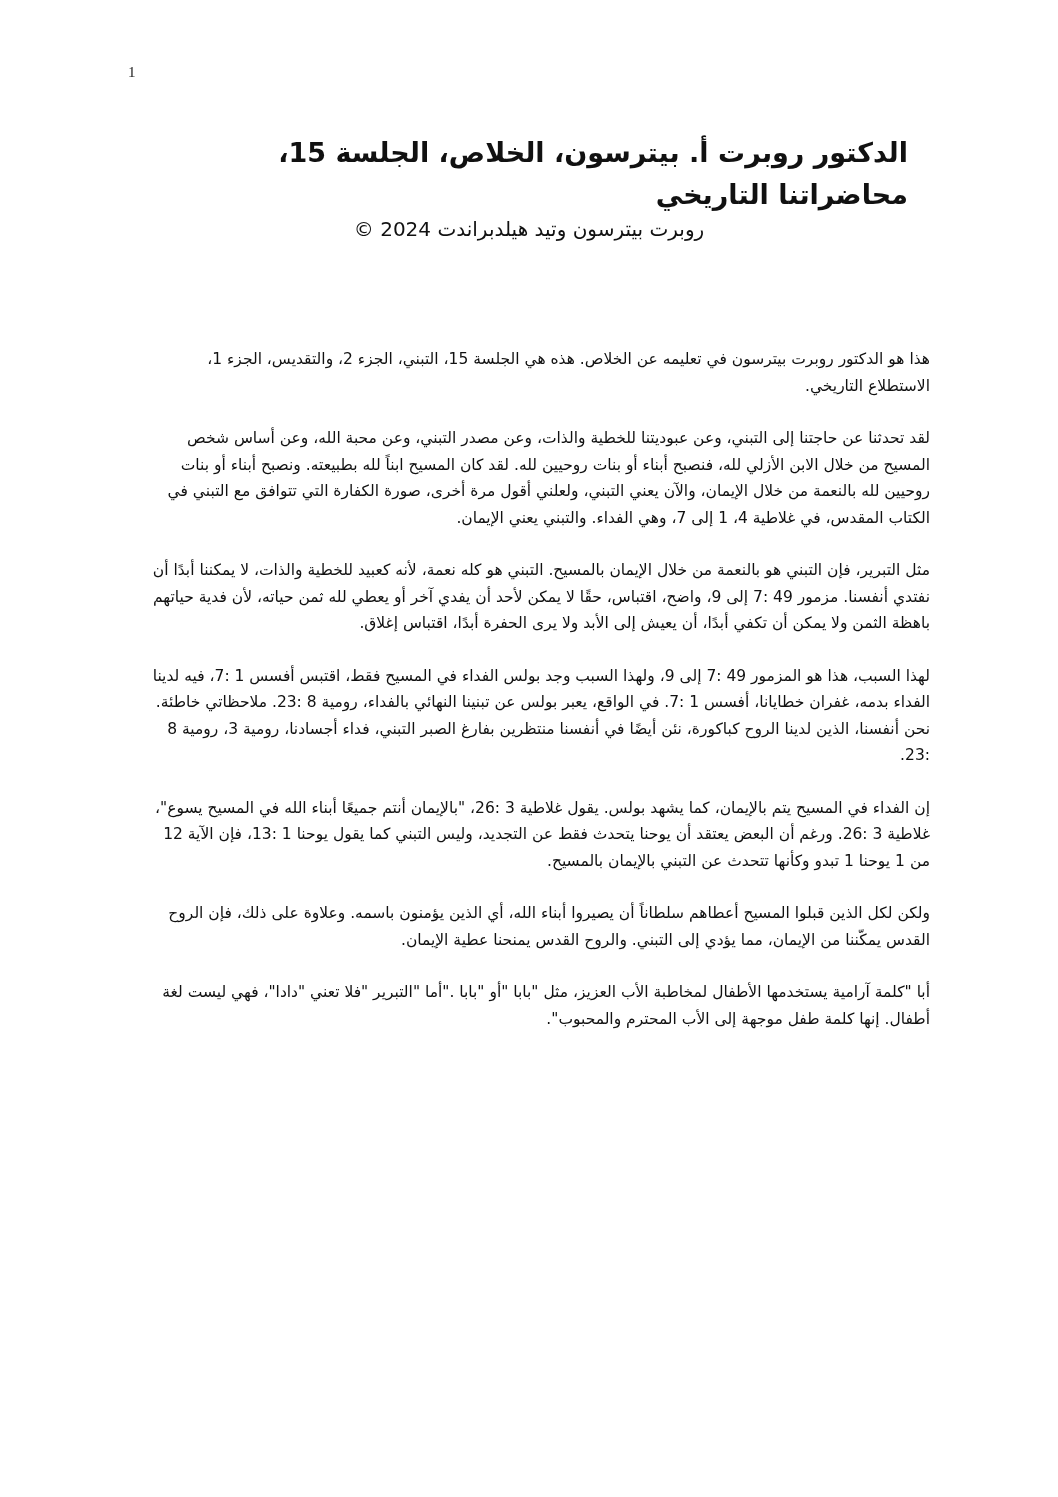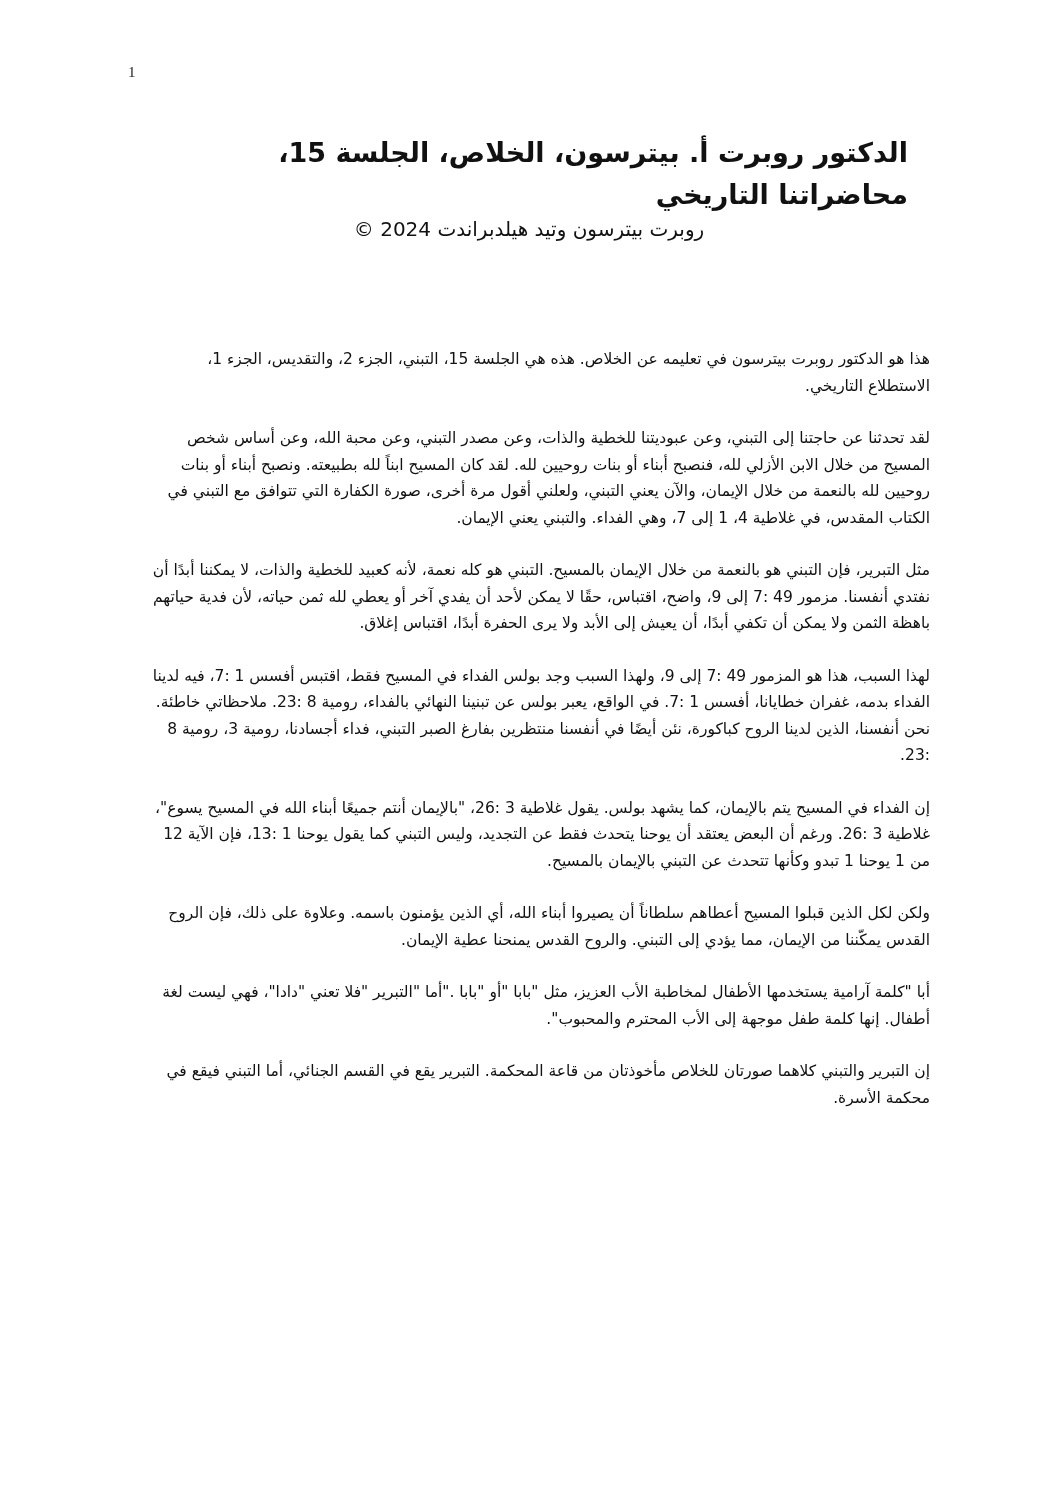--- a/index.html
+++ b/index.html
@@ -23,14 +23,13 @@
 </div>
 
 <div class="body">
   <p class="para">هذا هو الدكتور روبرت بيترسون في تعليمه عن الخلاص. هذه هي الجلسة 15، التبني، الجزء 2، والتقديس، الجزء 1، الاستطلاع التاريخي.</p>
   <p class="para">لقد تحدثنا عن حاجتنا إلى التبني، وعن عبوديتنا للخطية والذات، وعن مصدر التبني، وعن محبة الله، وعن أساس شخص المسيح من خلال الابن الأزلي لله، فنصبح أبناء أو بنات روحيين لله. لقد كان المسيح ابناً لله بطبيعته. ونصبح أبناء أو بنات روحيين لله بالنعمة من خلال الإيمان، والآن يعني التبني، ولعلني أقول مرة أخرى، صورة الكفارة التي تتوافق مع التبني في الكتاب المقدس، في غلاطية 4، 1 إلى 7، وهي الفداء. والتبني يعني الإيمان.</p>
   <p class="para">مثل التبرير، فإن التبني هو بالنعمة من خلال الإيمان بالمسيح. التبني هو كله نعمة، لأنه كعبيد للخطية والذات، لا يمكننا أبدًا أن نفتدي أنفسنا. مزمور 49 :7 إلى 9، واضح، اقتباس، حقًا لا يمكن لأحد أن يفدي آخر أو يعطي لله ثمن حياته، لأن فدية حياتهم باهظة الثمن ولا يمكن أن تكفي أبدًا، أن يعيش إلى الأبد ولا يرى الحفرة أبدًا، اقتباس إغلاق.</p>
   <p class="para">لهذا السبب، هذا هو المزمور 49 :7 إلى 9، ولهذا السبب وجد بولس الفداء في المسيح فقط، اقتبس أفسس 1 :7، فيه لدينا الفداء بدمه، غفران خطايانا، أفسس 1 :7. في الواقع، يعبر بولس عن تبنينا النهائي بالفداء، رومية 8 :23. ملاحظاتي خاطئة. نحن أنفسنا، الذين لدينا الروح كباكورة، نئن أيضًا في أنفسنا منتظرين بفارغ الصبر التبني، فداء أجسادنا، رومية 3، رومية 8 :23.</p>
   <p class="para">إن الفداء في المسيح يتم بالإيمان، كما يشهد بولس. يقول غلاطية 3 :26، "بالإيمان أنتم جميعًا أبناء الله في المسيح يسوع"، غلاطية 3 :26. ورغم أن البعض يعتقد أن يوحنا يتحدث فقط عن التجديد، وليس التبني كما يقول يوحنا 1 :13، فإن الآية 12 من 1 يوحنا 1 تبدو وكأنها تتحدث عن التبني بالإيمان بالمسيح.</p>
   <p class="para">ولكن لكل الذين قبلوا المسيح أعطاهم سلطاناً أن يصيروا أبناء الله، أي الذين يؤمنون باسمه. وعلاوة على ذلك، فإن الروح القدس يمكّننا من الإيمان، مما يؤدي إلى التبني. والروح القدس يمنحنا عطية الإيمان.</p>
   <p class="para">أبا "كلمة آرامية يستخدمها الأطفال لمخاطبة الأب العزيز، مثل "بابا "أو "بابا ."أما "التبرير "فلا تعني "دادا"، فهي ليست لغة أطفال. إنها كلمة طفل موجهة إلى الأب المحترم والمحبوب".</p>
-  <p class="para">إن التبرير والتبني كلاهما صورتان للخلاص مأخوذتان من قاعة المحكمة. التبرير يقع في القسم الجنائي، أما التبني فيقع في محكمة الأسرة.</p>
 </div>
 
 </body></html>

